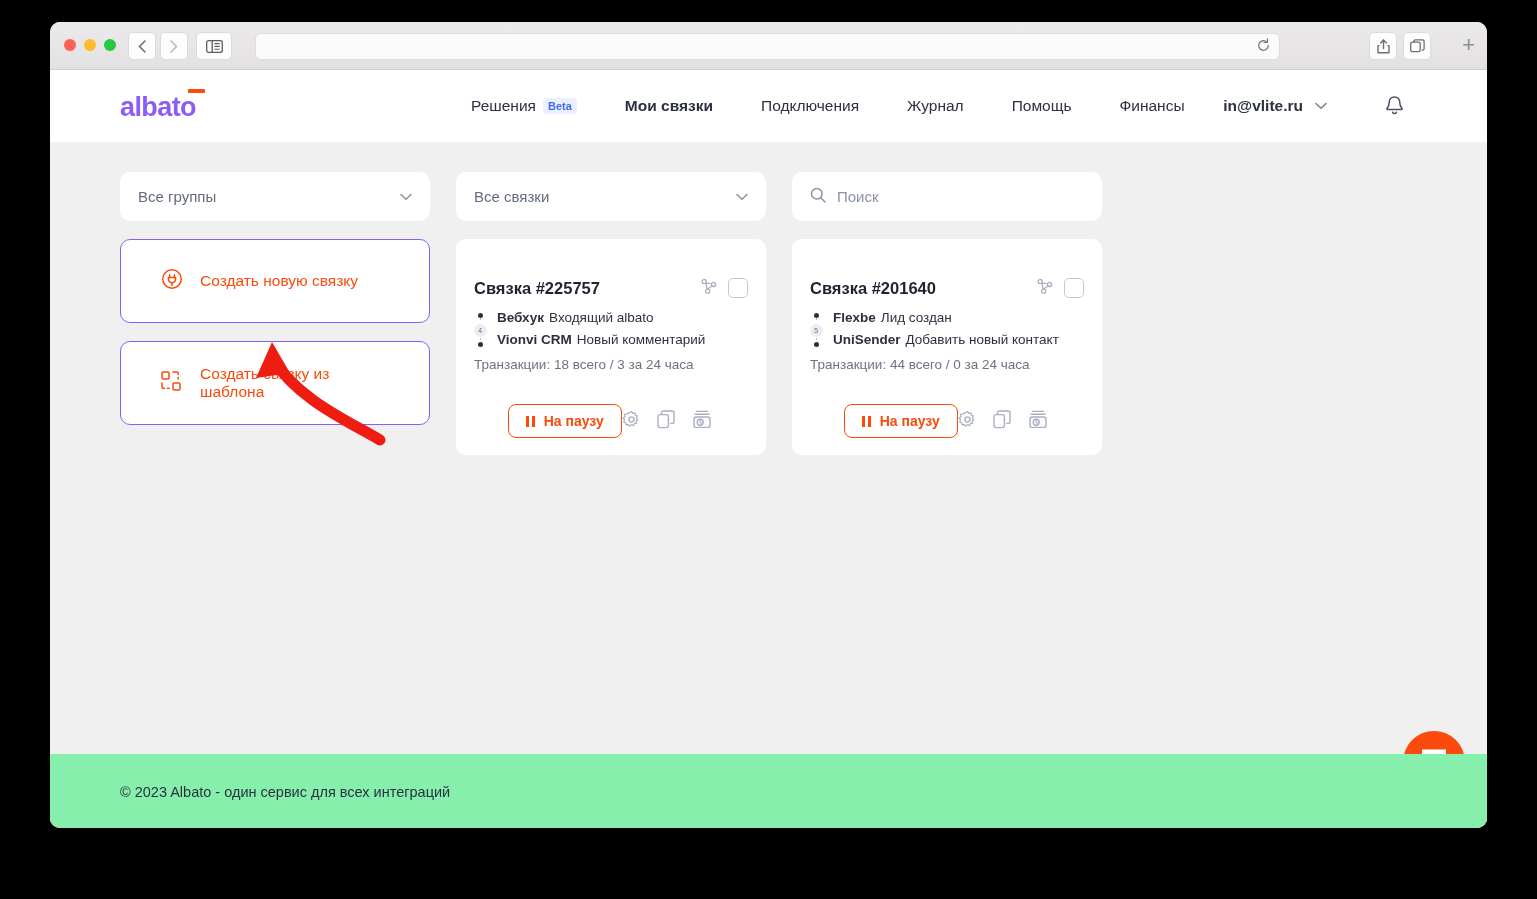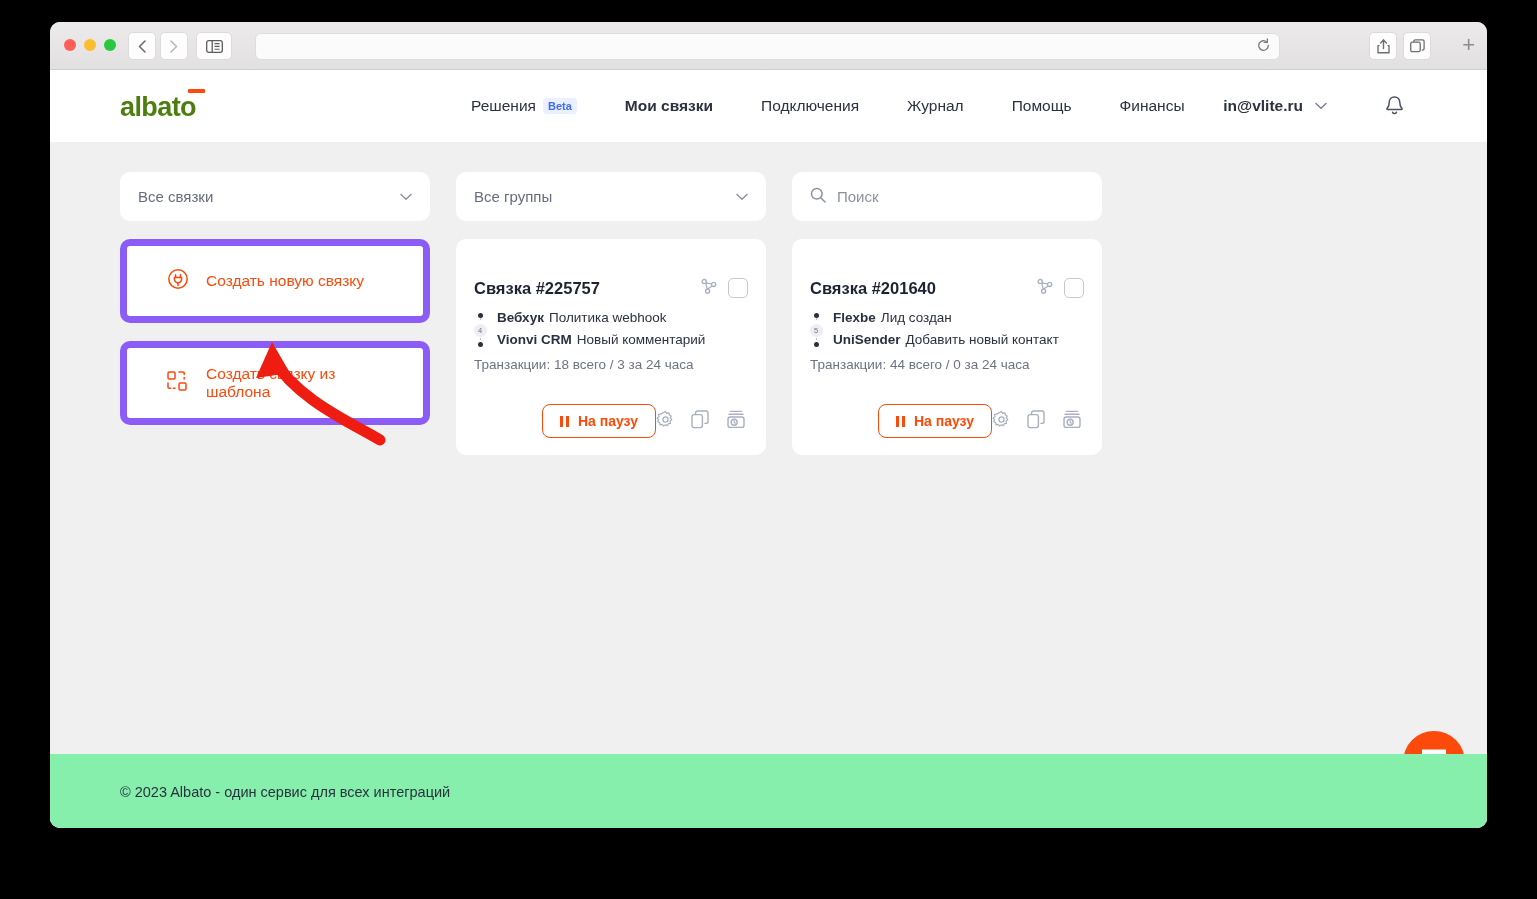--- a/index.html
+++ b/index.html
@@ -48,21 +48,21 @@
   .plus{position:absolute;right:12px;top:12px;color:#8d8d8d;font-size:22px;line-height:22px;font-weight:300;}
 
   
   .page{position:relative;width:100%;height:759px;background:#f0f0f0;}
 
   .topnav{
     height:72px;background:#fff;display:flex;align-items:center;
     position:relative;
   }
   .logo{
-    position:absolute;left:70px;top:18px;color:#4d7c0f;
+    position:absolute;left:70px;top:18px;color:#8b5cf6;
     font-size:27px;font-weight:700;letter-spacing:-0.6px;line-height:1;
   }
   .logo .bar{
     position:absolute;left:68px;top:1px;width:17px;height:4px;background:#fb4a0b;border-radius:1px;
   }
   .logo .word{position:relative;display:inline-block;padding-top:6px;}
 
   .navlinks{position:absolute;left:421px;top:0;height:72px;display:flex;align-items:center;gap:0;}
   .navlink{
     font-size:15.5px;color:#2b3140;margin-right:48px;white-space:nowrap;
@@ -92,21 +92,21 @@
   .search{
     width:310px;height:49px;background:#fff;border-radius:10px;
     display:flex;align-items:center;gap:11px;padding:0 18px;box-sizing:border-box;
     font-size:15px;color:#8b92a3;cursor:text;
   }
 
   .grid{display:flex;gap:26px;align-items:flex-start;}
   .col-left{display:flex;flex-direction:column;gap:18px;width:310px;}
 
   .action{
-    width:310px;height:84px;background:#fff;border:7px solid #8b5cf6;border-radius:10px;
+    width:310px;height:84px;background:#fff;border:1px solid #8b5cf6;border-radius:10px;
     display:flex;align-items:center;gap:17px;padding:0 40px;box-sizing:border-box;
     color:#fb4a0b;font-size:15.5px;cursor:pointer;
   }
 
   .card{
     width:310px;background:#fff;border-radius:10px;padding:18px 18px 17px 18px;
     box-sizing:border-box;position:relative;
   }
   .card-head{display:flex;align-items:center;justify-content:space-between;margin-bottom:11px;margin-top:20px;}
   .card-title{font-size:16.5px;font-weight:700;color:#1d2330;}
@@ -121,21 +121,21 @@
   .dash{width:1px;flex:1;background:repeating-linear-gradient(#b9bfcd 0 2px,transparent 2px 5px);}
   .badge{
     width:13px;height:13px;border-radius:50%;background:#eceef3;color:#6d7383;
     font-size:7.5px;display:flex;align-items:center;justify-content:center;margin:1px 0;
   }
   .rows{display:flex;flex-direction:column;gap:7px;font-size:13.5px;color:#2b3140;}
   .row b{font-weight:700;margin-right:5px;}
 
   .trans{font-size:13.5px;color:#6d7383;margin-bottom:32px;}
 
-  .card-foot{display:flex;align-items:center;justify-content:flex-end;}
+  .card-foot{display:flex;align-items:center;justify-content:center;}
   .pause{
     height:34px;border:1.5px solid #fb4a0b;border-radius:8px;color:#fb4a0b;
     display:flex;align-items:center;gap:9px;padding:0 17px;font-size:14px;font-weight:700;
     background:#fff;cursor:pointer;box-sizing:border-box;
   }
   .pause .pp{display:flex;gap:2.5px;}
   .pause .pp i{display:block;width:3px;height:11px;background:#fb4a0b;}
   .foot-icons{display:flex;align-items:center;gap:16px;color:#a9afc0;padding-right:2px;}
 
   
@@ -253,30 +253,30 @@
             <path d="M10.5 2c-3.2 0-5.3 2.4-5.3 5.4 0 4-1.4 5-2.2 6.1-.3.4 0 1 .5 1h14c.5 0 .8-.6.5-1-.8-1.1-2.2-2.1-2.2-6.1C15.8 4.4 13.7 2 10.5 2z" stroke="currentColor" stroke-width="1.5" fill="none" stroke-linejoin="round"></path>
             <path d="M8.6 17.2a2 2 0 0 0 3.8 0" stroke="currentColor" stroke-width="1.5" fill="none" stroke-linecap="round"></path>
           </svg>
         </div>
       </div>
 
       <div class="content">
 
         <div class="filters">
           <div class="select">
-            <span>Все связки</span>
+            <span>Все группы</span>
             <span class="caret">
               <svg width="12" height="8" viewBox="0 0 12 8">
                   <path d="M1 1.5L6 6.2l5-4.7" stroke="#8b92a3" stroke-width="1.5" fill="none" stroke-linecap="round" stroke-linejoin="round"></path>
                 </svg>
             </span>
           </div>
 
           <div class="select">
-            <span>Все группы</span>
+            <span>Все связки</span>
             <span class="caret">
               <svg width="12" height="8" viewBox="0 0 12 8">
                   <path d="M1 1.5L6 6.2l5-4.7" stroke="#8b92a3" stroke-width="1.5" fill="none" stroke-linecap="round" stroke-linejoin="round"></path>
                 </svg>
             </span>
           </div>
 
           <div class="search">
             <span>
               <svg width="16" height="16" viewBox="0 0 16 16">
@@ -337,21 +337,21 @@
             <div class="steps">
               <div class="rail">
                 <span class="dot"></span>
                 <span class="dash"></span>
                 <span class="badge">4</span>
                 <span class="dash"></span>
                 <span class="dot"></span>
               </div>
               <div class="rows">
                 <div class="row">
-                  <b>Вебхук</b><span>Политика webhook</span>
+                  <b>Вебхук</b><span>Входящий albato</span>
                 </div>
                 <div class="row">
                   <b>Vionvi CRM</b><span>Новый комментарий</span>
                 </div>
               </div>
             </div>
 
             <div class="trans">Транзакции: 18 всего / 3 за 24 часа</div>
 
             <div class="card-foot">

